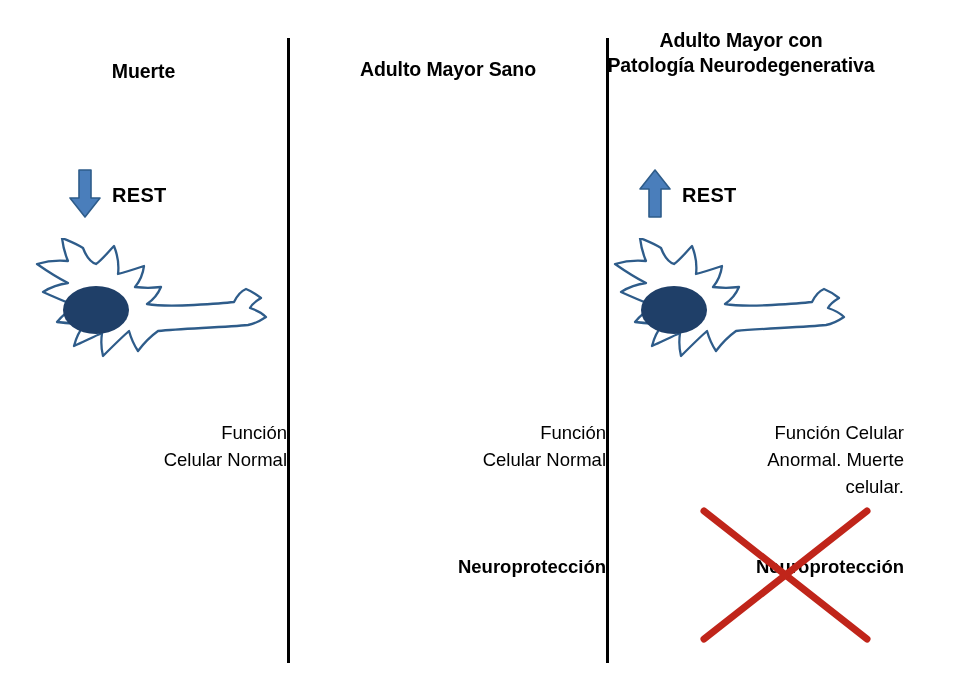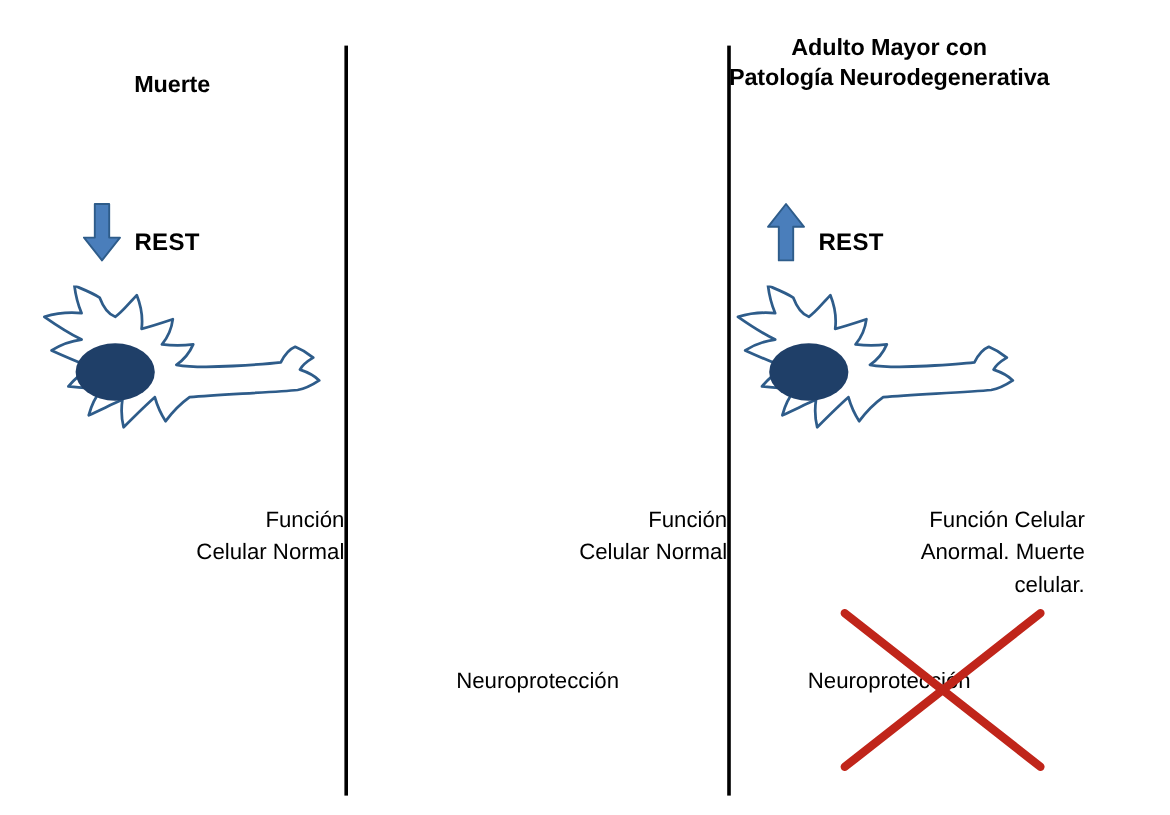--- a/index.html
+++ b/index.html
@@ -54,21 +54,21 @@
     color: #000000;
   }
   #title-young   { top: 59px; padding-right: 80px; }
   #title-healthy { top: 57px; padding-right: 8px; }
   #title-disease { top: 28px; padding-right: 6px; font-size: 19.5px; }
 
   
   .rest-row {
     position: absolute;
     display: flex;
-    align-items: center;
+    align-items: flex-start;
   }
   #rest-young   { top: 168px; left: 68px; }
   #rest-healthy { top: 168px; left: 348px; }
 
   .arrow-svg { display: block; }
 
   .rest-label {
     font-weight: bold;
     font-size: 20px;
     letter-spacing: 0.3px;
@@ -97,22 +97,22 @@
     white-space: pre-line;
   }
   #caption-young   { top: 419px; padding-right: 80px; }
   #caption-healthy { top: 419px; padding-right: 8px; }
   #caption-disease { top: 419px; padding-right: 6px; }
 
   .neuroprotect {
     position: absolute;
     left: 0;
     width: 100%;
-    text-align: center;
-    font-weight: normal;
+    text-align: right;
+    font-weight: bold;
     font-size: 18.5px;
     color: #000000;
   }
   #neuroprotect-healthy { top: 556px; padding-right: 8px; }
   #neuroprotect-disease { top: 556px; padding-right: 6px; }
 
   
   #red-cross {
     position: absolute;
     top: 505px;
@@ -161,20 +161,21 @@
         <ellipse cx="88" cy="72" rx="33" ry="24" fill="#1F3F68"></ellipse>
       </svg>
     </div>
 
     <div class="caption" id="caption-young">Función
 Celular Normal</div>
   </div>
 
   <div class="panel" id="panel-healthy">
 
+    <div class="panel-title" id="title-healthy">Adulto Mayor Sano</div>
 
     <div class="rest-row" id="rest-healthy">
       <span>
         <svg class="arrow-svg" width="34" height="52" viewBox="0 0 34 52">
           <path d="M17 2 L32 21 L23 21 L23 49 L11 49 L11 21 L2 21 Z" fill="#4A7EBB" stroke="#2E5C8A" stroke-width="1.6" stroke-linejoin="round"></path>
         </svg>
       </span>
       <span class="rest-label">REST</span>
     </div>
 

